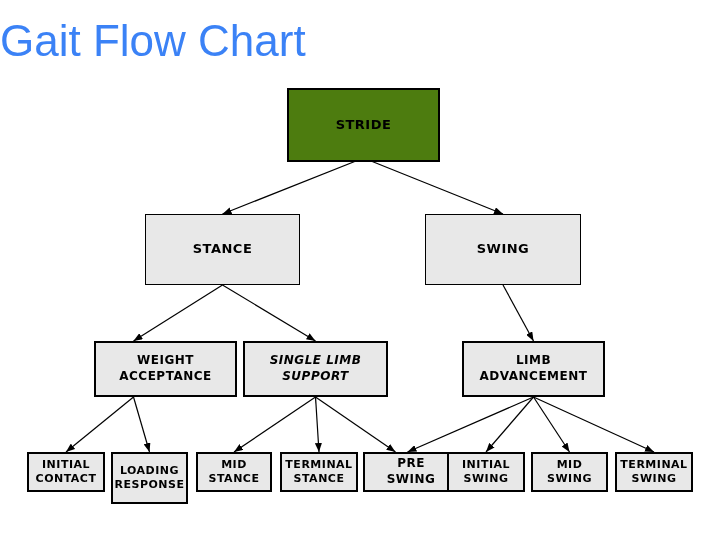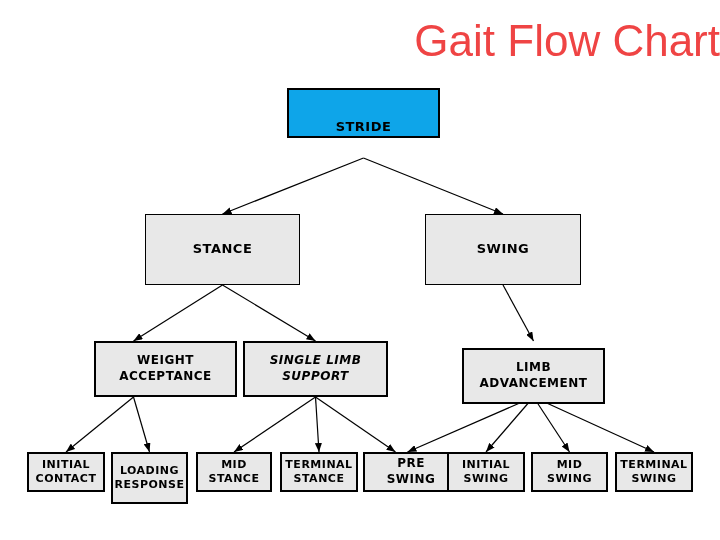--- a/index.html
+++ b/index.html
@@ -13,25 +13,25 @@
     height: 540px;
     background: #ffffff;
     overflow: hidden;
     font-family: "DejaVu Sans", sans-serif;
   }
   .title {
     position: absolute;
     top: 16px;
     left: 0;
     width: 720px;
-    text-align: right;
+    text-align: left;
     font-family: "Liberation Sans", sans-serif;
     font-size: 44px;
     line-height: 50px;
-    color: #ef4444;
+    color: #3b82f6;
     font-weight: 400;
   }
   #edges {
     position: absolute;
     top: 0;
     left: 0;
     width: 720px;
     height: 540px;
     pointer-events: none;
   }
@@ -78,38 +78,38 @@
         <line x1="315.5" y1="397" x2="319" y2="452" stroke="#000000" stroke-width="1.2" marker-end="url(#arrowhead)"></line>
         <line x1="315.5" y1="397" x2="395.5" y2="452" stroke="#000000" stroke-width="1.2" marker-end="url(#arrowhead)"></line>
         <line x1="533.5" y1="397" x2="407.5" y2="452" stroke="#000000" stroke-width="1.2" marker-end="url(#arrowhead)"></line>
         <line x1="533.5" y1="397" x2="486" y2="452" stroke="#000000" stroke-width="1.2" marker-end="url(#arrowhead)"></line>
         <line x1="533.5" y1="397" x2="569.5" y2="452" stroke="#000000" stroke-width="1.2" marker-end="url(#arrowhead)"></line>
         <line x1="533.5" y1="397" x2="654" y2="452" stroke="#000000" stroke-width="1.2" marker-end="url(#arrowhead)"></line>
       </g>
   </svg>
 
   <div id="nodes">
-      <div class="node" style="left: 287px; top: 88px; width: 153px; height: 50px; border-width: 2px; font-size: 13px; background: #0ea5e9; border-color: rgb(0, 0, 0); align-items: flex-end;">
+      <div class="node" style="left: 287px; top: 88px; width: 153px; height: 74px; border-width: 2px; font-size: 13px; background: #4d7c0f; border-color: rgb(0, 0, 0);">
         <span class="label">STRIDE</span>
       </div>
       <div class="node" style="left: 145px; top: 214px; width: 155px; height: 71px; border-width: 1px; font-size: 13px; background: rgb(232, 232, 232); border-color: rgb(0, 0, 0);">
         <span class="label">STANCE</span>
       </div>
       <div class="node" style="left: 425px; top: 214px; width: 156px; height: 71px; border-width: 1px; font-size: 13px; background: rgb(232, 232, 232); border-color: rgb(0, 0, 0);">
         <span class="label">SWING</span>
       </div>
       <div class="node" style="left: 62px; top: 341px; width: 143px; height: 56px; border-width: 2px; font-size: 12px; background: rgb(232, 232, 232); border-color: rgb(0, 0, 0); margin-left: 32px;">
         <span class="label">WEIGHT
 ACCEPTANCE</span>
       </div>
       <div class="node" style="left: 243px; top: 341px; width: 145px; height: 56px; border-width: 2px; font-size: 12px; background: rgb(232, 232, 232); border-color: rgb(0, 0, 0); font-style: italic;">
         <span class="label">SINGLE LIMB
 SUPPORT</span>
       </div>
-      <div class="node" style="left: 462px; top: 341px; width: 143px; height: 56px; border-width: 2px; font-size: 12px; background: rgb(232, 232, 232); border-color: rgb(0, 0, 0); margin-top: 7px;">
+      <div class="node" style="left: 462px; top: 341px; width: 143px; height: 56px; border-width: 2px; font-size: 12px; background: rgb(232, 232, 232); border-color: rgb(0, 0, 0);">
         <span class="label">LIMB
 ADVANCEMENT</span>
       </div>
       <div class="node" style="left: 27px; top: 452px; width: 78px; height: 40px; border-width: 2px; font-size: 11px; background: rgb(232, 232, 232); border-color: rgb(0, 0, 0);">
         <span class="label">INITIAL
 CONTACT</span>
       </div>
       <div class="node" style="left: 111px; top: 452px; width: 77px; height: 52px; border-width: 2px; font-size: 11px; background: rgb(232, 232, 232); border-color: rgb(0, 0, 0);">
         <span class="label">LOADING
 RESPONSE</span>

